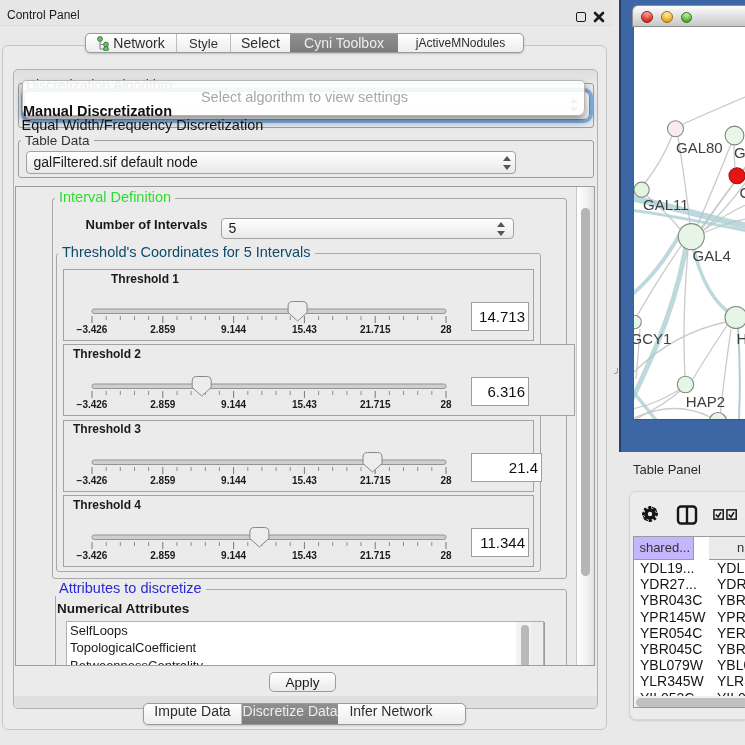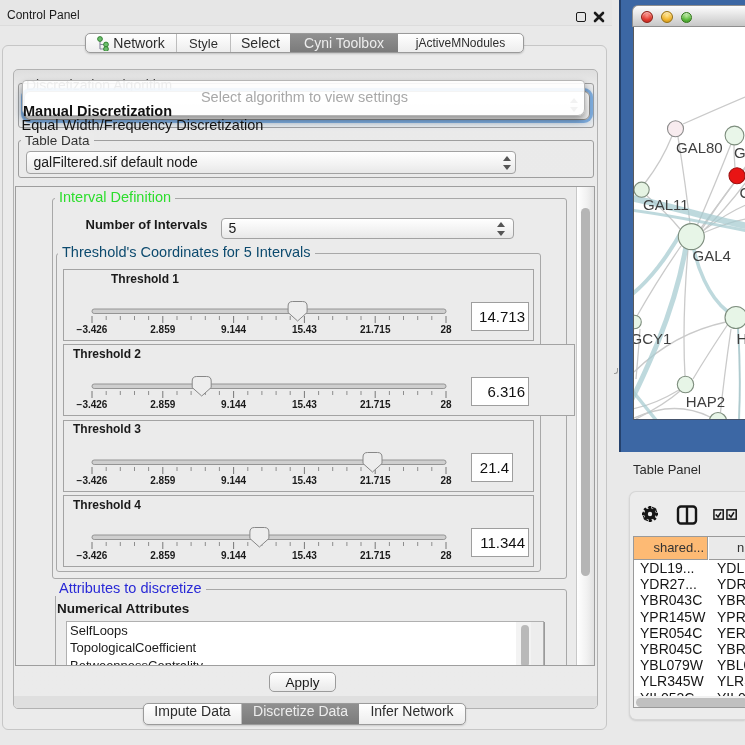--- a/index.html
+++ b/index.html
@@ -195,21 +195,21 @@
         <line x1="367.8" y1="46" x2="367.8" y2="50" stroke="#8d8d8d" stroke-width="1"></line>
         <line x1="382.0" y1="46" x2="382.0" y2="53" stroke="#787878" stroke-width="1"></line>
         <path d="M 299.0,36 Q 299.0,31.5 303.5,31.5 H 313.5 Q 318.0,31.5 318.0,36 V 42.5 L 308.5,51 L 299.0,42.5 Z" fill="#ededed" stroke="#878787" stroke-width="1"></path>
       </svg>
       <div class="abs" style="left:3.0px;top:54px;width:50px;text-align:center;font-size:10px;font-weight:bold;color:#1a1a1a;">−3.426</div>
       <div class="abs" style="left:73.8px;top:54px;width:50px;text-align:center;font-size:10px;font-weight:bold;color:#1a1a1a;">2.859</div>
       <div class="abs" style="left:144.6px;top:54px;width:50px;text-align:center;font-size:10px;font-weight:bold;color:#1a1a1a;">9.144</div>
       <div class="abs" style="left:215.4px;top:54px;width:50px;text-align:center;font-size:10px;font-weight:bold;color:#1a1a1a;">15.43</div>
       <div class="abs" style="left:286.2px;top:54px;width:50px;text-align:center;font-size:10px;font-weight:bold;color:#1a1a1a;">21.715</div>
       <div class="abs" style="left:357.0px;top:54px;width:50px;text-align:center;font-size:10px;font-weight:bold;color:#1a1a1a;">28</div>
-      <div class="abs" style="left:407px;top:32px;width:42px;height:29px;background:#ffffff;border:1px solid #9e9e9e;font-size:15px;color:#111;text-align:right;line-height:28px;padding-right:3px;">21.4</div>
+      <div class="abs" style="left:407px;top:32px;width:71px;height:29px;background:#ffffff;border:1px solid #9e9e9e;font-size:15px;color:#111;text-align:right;line-height:28px;padding-right:3px;">21.4</div>
     </div>
     <div class="abs" style="left:47px;top:308px;width:471px;height:72px;border:1px solid #a3a3a3;background:#ebebeb;">
       <div class="abs" style="left:9px;top:1.5px;font-size:12px;font-weight:bold;color:#1a1a1a;">Threshold 4</div>
       <svg width="471" height="72" viewBox="0 0 471 72" style="position:absolute;left:0;top:0;">
         <defs></defs>
         <rect x="28" y="39" width="354" height="4.5" rx="2.2" fill="#cfcfcf" stroke="#949494" stroke-width="1"></rect>
         <line x1="28.0" y1="46" x2="28.0" y2="53" stroke="#787878" stroke-width="1"></line>
         <line x1="42.2" y1="46" x2="42.2" y2="50" stroke="#8d8d8d" stroke-width="1"></line>
         <line x1="56.3" y1="46" x2="56.3" y2="50" stroke="#8d8d8d" stroke-width="1"></line>
         <line x1="70.5" y1="46" x2="70.5" y2="50" stroke="#8d8d8d" stroke-width="1"></line>
@@ -255,21 +255,21 @@
       <div class="abs" style="left:454px;top:3px;width:8px;height:42px;background:#b9b9b9;border-radius:4px;"></div>
       <div class="abs" style="left:477px;top:0;width:1px;height:100%;background:#9a9a9a;"></div>
       <div class="abs" style="left:3px;top:-0.5px;font-size:13px;color:#1a1a1a;line-height:17.5px;">SelfLoops<br>TopologicalCoefficient<br>BetweennessCentrality</div>
     </div>
   </div>
 
   <div class="abs" style="left:269px;top:672px;width:67px;height:20px;background:linear-gradient(#ffffff,#e9e9e9);border:1px solid #9b9b9b;border-radius:5px;display:flex;align-items:center;justify-content:center;font-size:13.5px;color:#1a1a1a;">Apply</div>
 
   <div class="abs" id="bottabs" style="z-index:10;left:143px;top:703px;width:323px;height:22px;background:linear-gradient(#ffffff,#ededed);border:1px solid #9a9a9a;border-radius:5px;display:flex;overflow:hidden;box-shadow:0 1px 2px rgba(0,0,0,0.15);">
     <div class="bseg" style="width:98px;border-right:1px solid #bdbdbd;font-size:14px;">Impute Data</div>
-    <div class="bseg" style="width:117px;background:linear-gradient(#909090,#7b7b7b);color:#ededed;font-size:14px;">Discretize Data</div>
+    <div class="bseg" style="width:96px;background:linear-gradient(#909090,#7b7b7b);color:#ededed;font-size:14px;">Discretize Data</div>
     <div class="bseg" style="width:106px;font-size:14px;">Infer Network</div>
   </div>
 
   <div class="abs" style="left:614px;top:368px;width:4px;height:6px;border-right:1.5px solid #9a9a9a;border-bottom:1.5px solid #9a9a9a;border-radius:0 0 3px 0;"></div>
 
   <div class="abs" style="left:619px;top:0;width:126px;height:452px;background:#3c67a4;border-left:2px solid #24416d;"></div>
 
   <div class="abs" style="left:632px;top:5px;width:113px;height:22px;background:linear-gradient(#fdfdfd,#c7c7c7);border:1px solid #8f8f8f;border-right:none;border-radius:6px 0 0 0;"></div>
   <div class="abs" style="left:640.8px;top:11.4px;width:12px;height:12px;border-radius:50%;background:radial-gradient(circle at 50% 30%, #f9968e, #e23a30 55%, #ad160e);box-shadow:inset 0 1px 1.5px rgba(255,255,255,0.65);border:0.5px solid #8c1d14;"></div>
   <div class="abs" style="left:660.9px;top:11.4px;width:12px;height:12px;border-radius:50%;background:radial-gradient(circle at 50% 30%, #fde79a, #f2b72e 55%, #bd820f);box-shadow:inset 0 1px 1.5px rgba(255,255,255,0.65);border:0.5px solid #96700f;"></div>
@@ -358,21 +358,21 @@
     <line x1="11" y1="3" x2="11" y2="19.5" stroke="#161616" stroke-width="2.4"></line>
   </svg>
   <svg class="abs" style="left:713px;top:508px;" width="26" height="13" viewBox="0 0 28 13">
     <rect x="1" y="1.5" width="10" height="10" fill="none" stroke="#161616" stroke-width="1.6"></rect>
     <path d="M3,6.5 l2.4,2.6 3.2,-5" fill="none" stroke="#161616" stroke-width="1.6"></path>
     <rect x="15" y="1.5" width="10" height="10" fill="none" stroke="#161616" stroke-width="1.6"></rect>
     <path d="M17,6.5 l2.4,2.6 3.2,-5" fill="none" stroke="#161616" stroke-width="1.6"></path>
   </svg>
 
   <div class="abs" style="left:633px;top:536px;width:112px;height:172px;border:1px solid #9a9a9a;border-right:none;background:#ffffff;overflow:hidden;">
-    <div class="abs" style="left:0;top:0;width:74px;height:23px;background:#fdba74;border-right:1px solid #9a9a9a;border-bottom:1px solid #9a9a9a;font-size:13px;color:#333;text-align:right;padding-right:3px;line-height:21px;">shared...</div>
+    <div class="abs" style="left:0;top:0;width:60px;height:23px;background:#c4b5fd;border-right:1px solid #9a9a9a;border-bottom:1px solid #9a9a9a;font-size:13px;color:#333;text-align:right;padding-right:3px;line-height:21px;">shared...</div>
     <div class="abs" style="left:75px;top:0;width:37px;height:23px;background:#eaeaea;border-bottom:1px solid #9a9a9a;font-size:13px;color:#333;padding-left:28px;line-height:21px;">n</div>
     <div class="abs" style="left:6px;top:23px;font-size:14px;color:#161616;line-height:16.2px;">YDL19...<br>YDR27...<br>YBR043C<br>YPR145W<br>YER054C<br>YBR045C<br>YBL079W<br>YLR345W<br>YIL053C</div>
     <div class="abs" style="left:83px;top:23px;font-size:14px;color:#161616;line-height:16.2px;white-space:nowrap;">YDL19<br>YDR27<br>YBR04<br>YPR14<br>YER05<br>YBR04<br>YBL07<br>YLR34<br>YIL05</div>
     <div class="abs" style="left:0;top:159px;width:112px;height:12px;background:#f2f2f2;"></div>
     <div class="abs" style="left:2px;top:161px;width:112px;height:9px;background:#c0c0c0;border-radius:5px;"></div>
   </div>
 
   <div class="abs" id="popup" style="left:22px;top:80px;width:563px;height:36px;background:rgba(255,255,255,0.9);border:1px solid #b5b5b5;border-radius:4px 4px 7px 7px;box-shadow:0 4px 7px rgba(0,0,0,0.38);">
     <div class="abs" style="left:0;top:8px;width:563px;text-align:center;font-size:14.5px;color:#a8a8a8;">Select algorithm to view settings</div>
     <div class="abs" style="left:-1.5px;top:36px;font-size:14.5px;color:#111;">Equal Width/Frequency Discretization</div>

